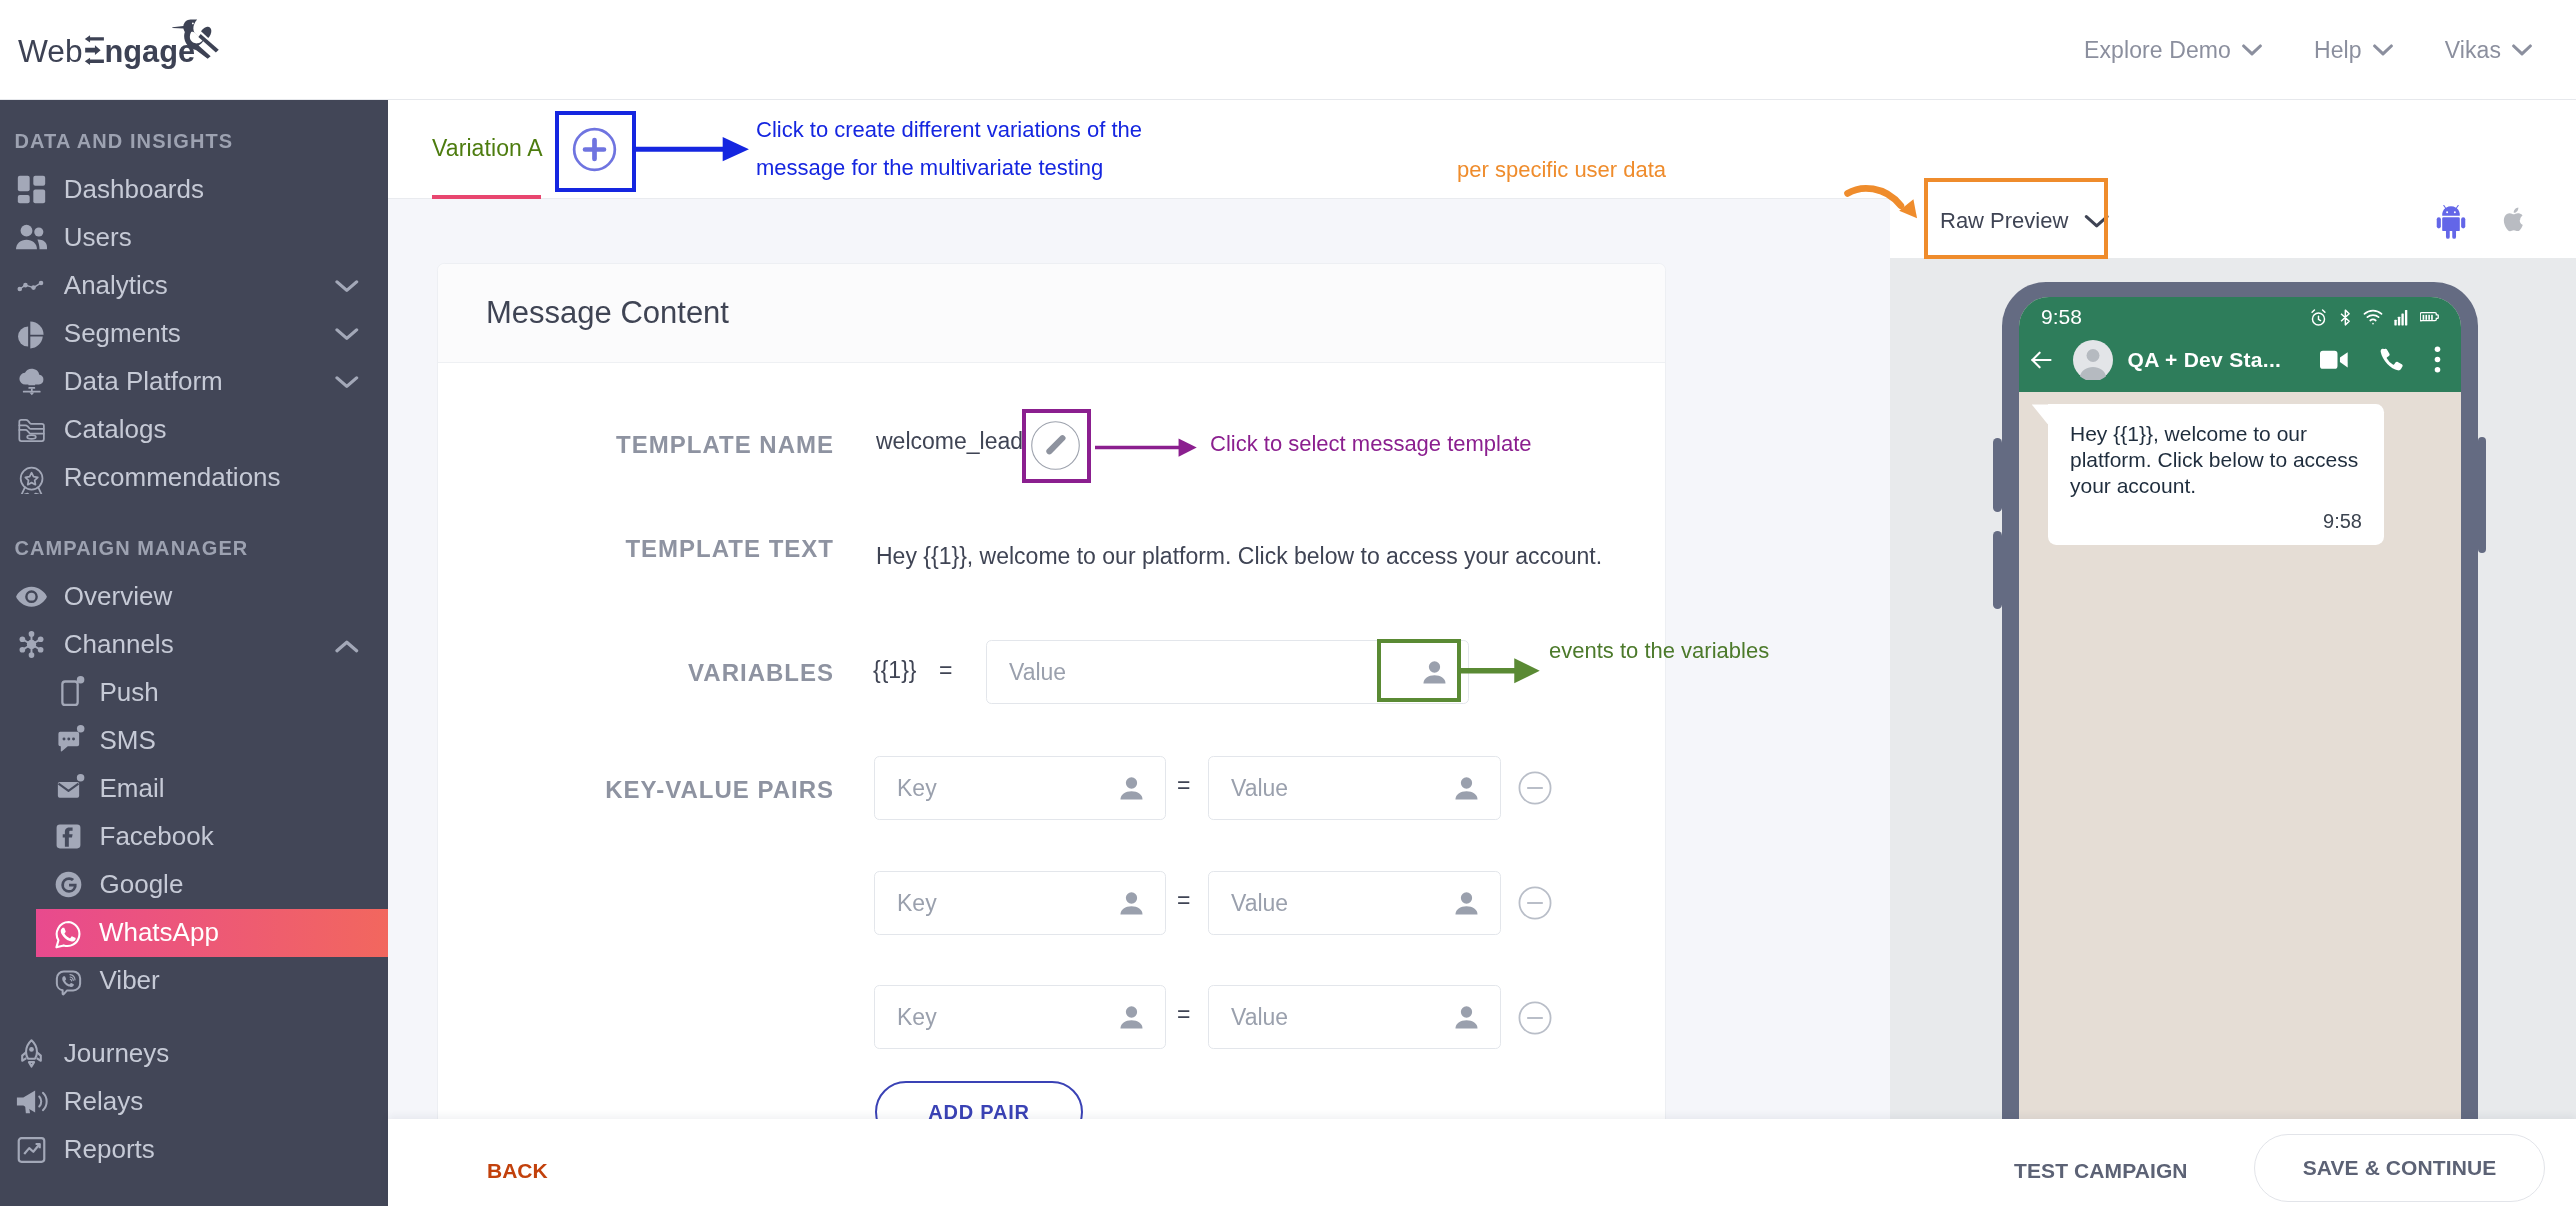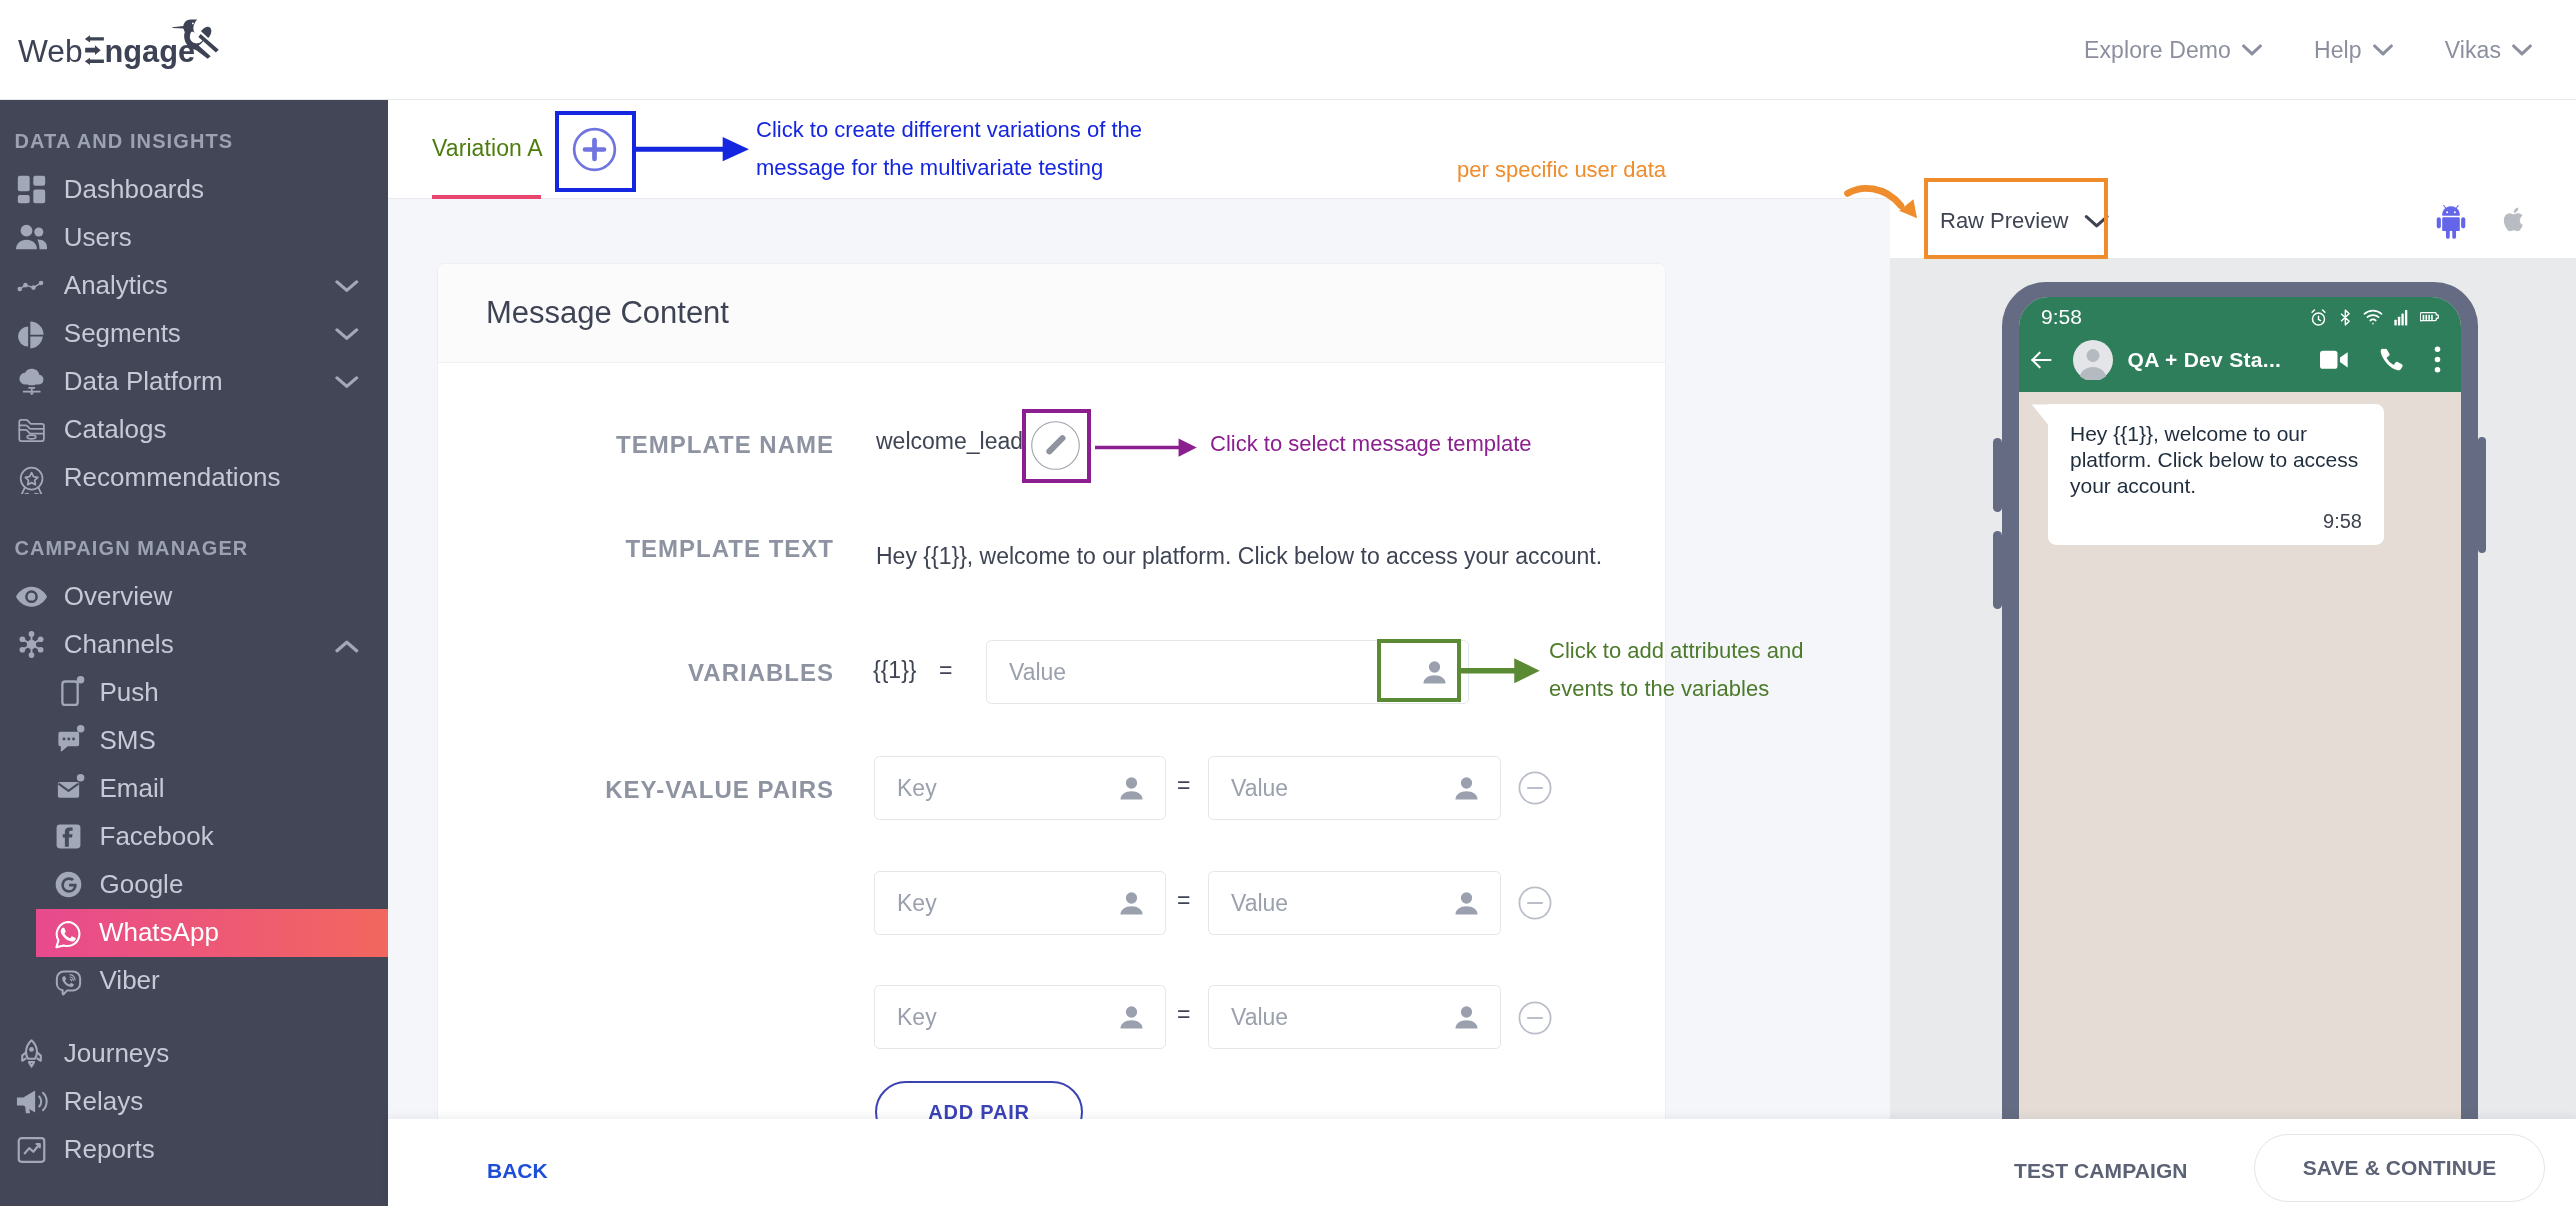--- a/index.html
+++ b/index.html
@@ -101,21 +101,21 @@
     position:absolute; border:2.7px solid #3a42b5; color:#3a42b5; border-radius:31px;
     font-size:20px; letter-spacing:0.8px; font-weight:bold;
     display:flex; align-items:center; justify-content:center; background:#fff;
   }
 
   
   .bottombar {
     position:absolute; left:388px; top:1119px; width:2188px; height:87px;
     background:#fff; box-shadow:0 -2.7px 8.2px rgba(30,40,70,.07);
   }
-  .btn-back { position:absolute; left:99px; top:40px; font-size:21px; font-weight:bold; color:#1d4ed8; letter-spacing:0px;}
+  .btn-back { position:absolute; left:99px; top:40px; font-size:21px; font-weight:bold; color:#c2410c; letter-spacing:0px;}
   .btn-test { position:absolute; left:1626px; top:40px; font-size:21px; font-weight:bold; color:#5c6275; letter-spacing:0.1px;}
   .btn-save {
     position:absolute; left:1866px; top:14.5px; width:291px; height:68px;
     border:1.4px solid #e2e4e9; border-radius:34px; display:flex; align-items:center; justify-content:center;
     font-size:21px; font-weight:bold; color:#5c6275; letter-spacing:0.1px; background:#fff;
   }
 
   
   .phone {
     position:absolute; left:1614px; top:182px; width:476px; height:937px;
@@ -746,18 +746,17 @@
 <div class="ann ann-purple" style="left:1210px; top:425px; width:635px; white-space:nowrap;">
   <div>Click to select message template</div>
 </div>
 
 <div class="hl" style="left:1377px; top:639px; width:84px; height:63px; border:4.1px solid #5a8a34;"></div>
 <svg class="hl" style="left:1457px; top:651px;" width="100" height="40" viewBox="0 0 110 44">
   <path d="M0 21.7 H68" stroke="#5a8a34" stroke-width="6" fill="none"></path>
   <path d="M63 8 L91 21.7 L63 35.4z" fill="#5a8a34"></path>
 </svg>
 <div class="ann ann-green" style="left:1549px; top:632px; width:472px;">
-  <div>Click to add attributes and</div>
   <div>events to the variables</div>
 </div>
 
 <div id="late"></div>
 
 
 </body></html>

